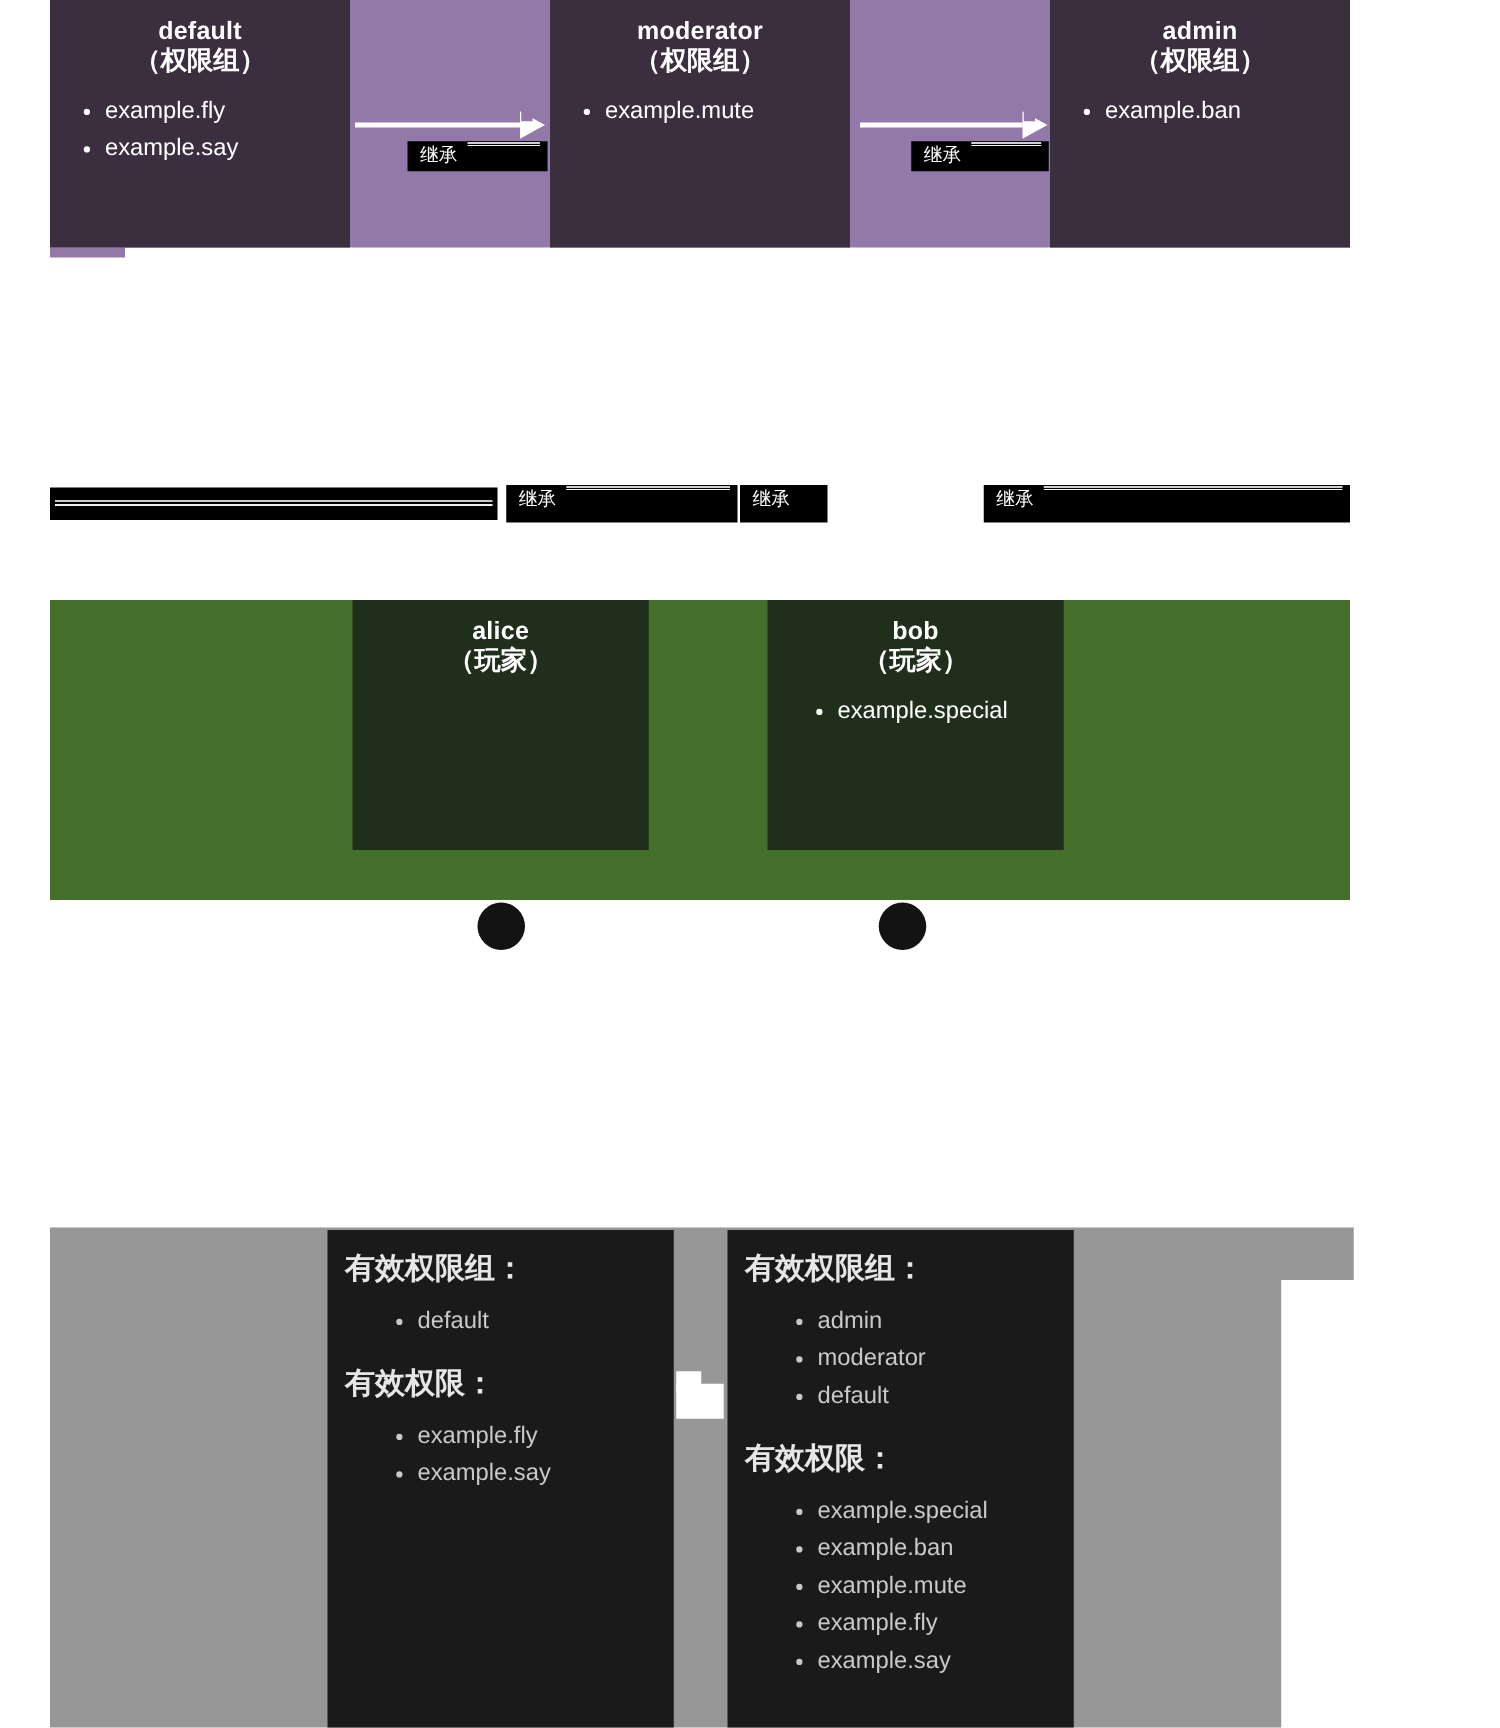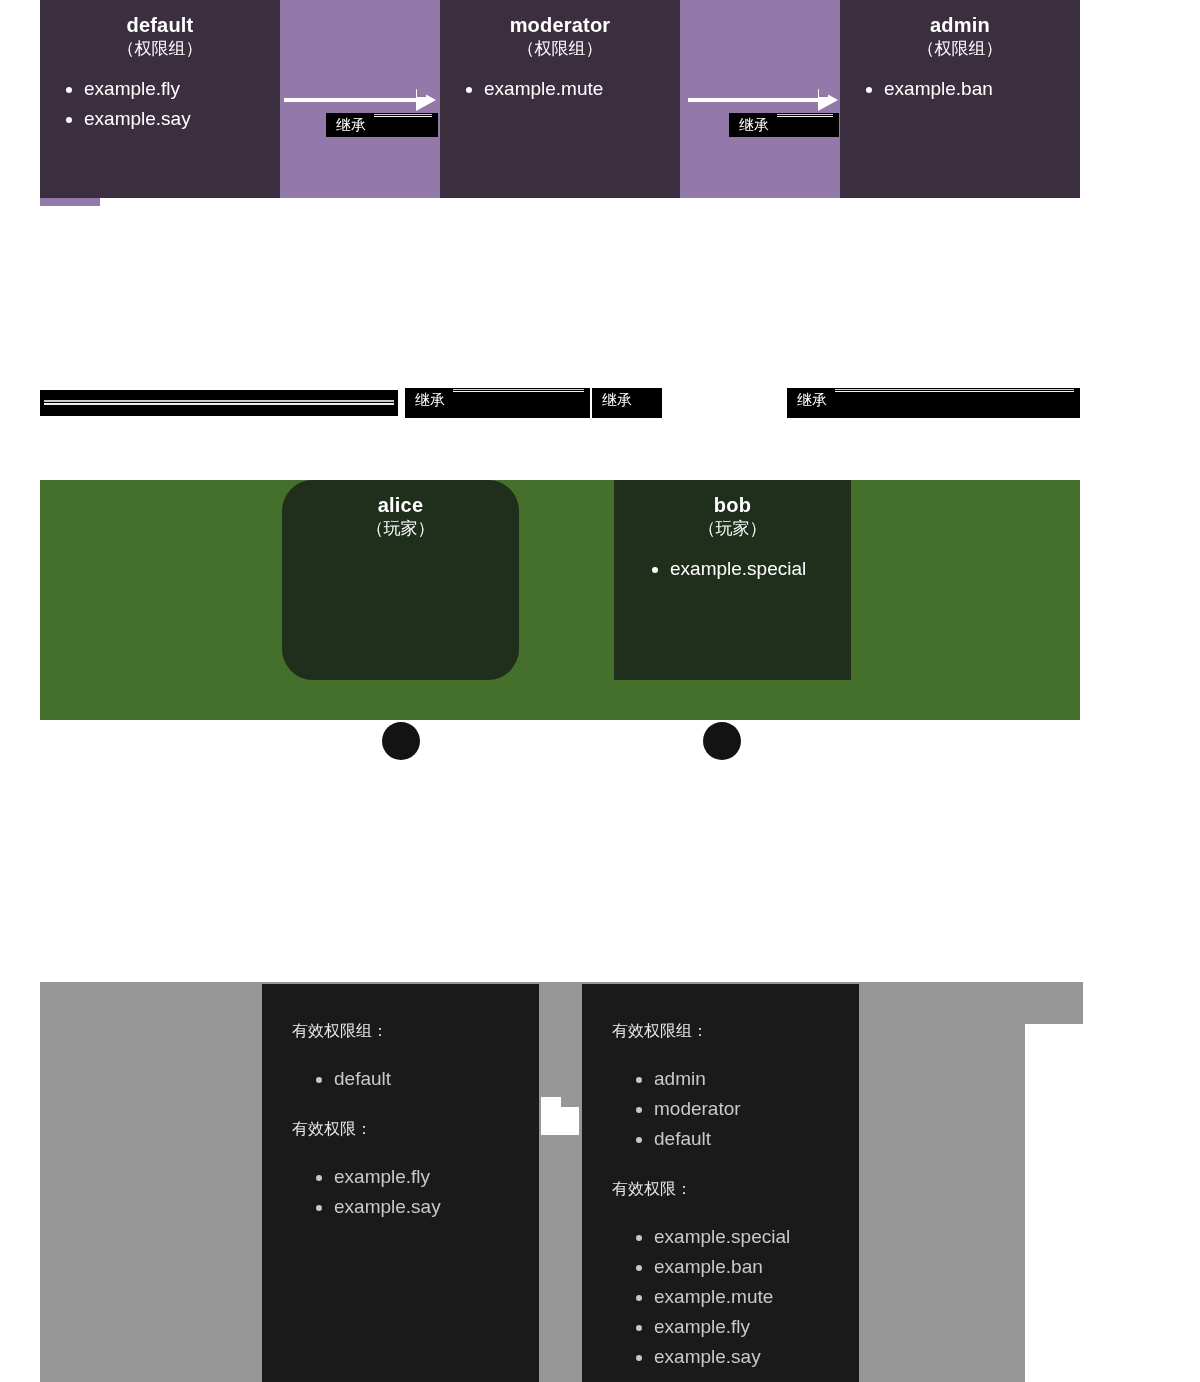--- a/index.html
+++ b/index.html
@@ -55,23 +55,23 @@
   }
   .node-title {
     text-align: center;
     font-size: 20px;
     font-weight: bold;
     line-height: 26px;
     letter-spacing: 0.2px;
   }
   .node-sub {
     text-align: center;
-    font-size: 17px;
+    font-size: 21px;
     line-height: 22px;
-    font-weight: normal;
+    font-weight: bold;
   }
   .node-perms {
     margin: 14px 0 0 0;
     padding: 0 0 0 44px;
     list-style: disc;
   }
   .node.player .node-perms {
     padding-left: 56px;
   }
   .node-perms li {
@@ -186,25 +186,25 @@
 
   .eff-panel {
     position: absolute;
     background: #1a1a1a;
     color: #d2d2d2;
     box-sizing: border-box;
     padding: 14px 16px 0 14px;
     overflow: hidden;
   }
   .eff-heading {
-    font-size: 16px;
+    font-size: 24px;
     line-height: 34px;
     color: #e6e6e6;
-    margin: 16px;
-    font-weight: normal;
+    margin: 0;
+    font-weight: bold;
   }
   .eff-list {
     margin: 10px 0 18px 0;
     padding-left: 58px;
     list-style: disc;
   }
   .eff-list li {
     font-size: 19px;
     line-height: 30px;
     color: #c9c9c9;
@@ -276,21 +276,21 @@
     <span class="txt">继承</span>
   </div>
 
   <div class="edge-label" style="left:787px; top:388px; width:293px; height:30px;">
     <span class="txt">继承</span>
     <span class="rule"></span>
   </div>
 
   <div class="player-band"></div>
 
-  <div class="node player" style="left:282px; top:480px; width:237px; height:200px;border-radius:31px;">
+  <div class="node player" style="left:282px; top:480px; width:237px; height:200px;">
     <div class="node-title">alice</div>
     <div class="node-sub">（玩家）</div>
   </div>
 
   <div class="node player" style="left:602px; top:480px; width:237px; height:200px;margin-left:12px;">
     <div class="node-title">bob</div>
     <div class="node-sub">（玩家）</div>
     <ul class="node-perms">
       <li>example.special</li>
     </ul>

